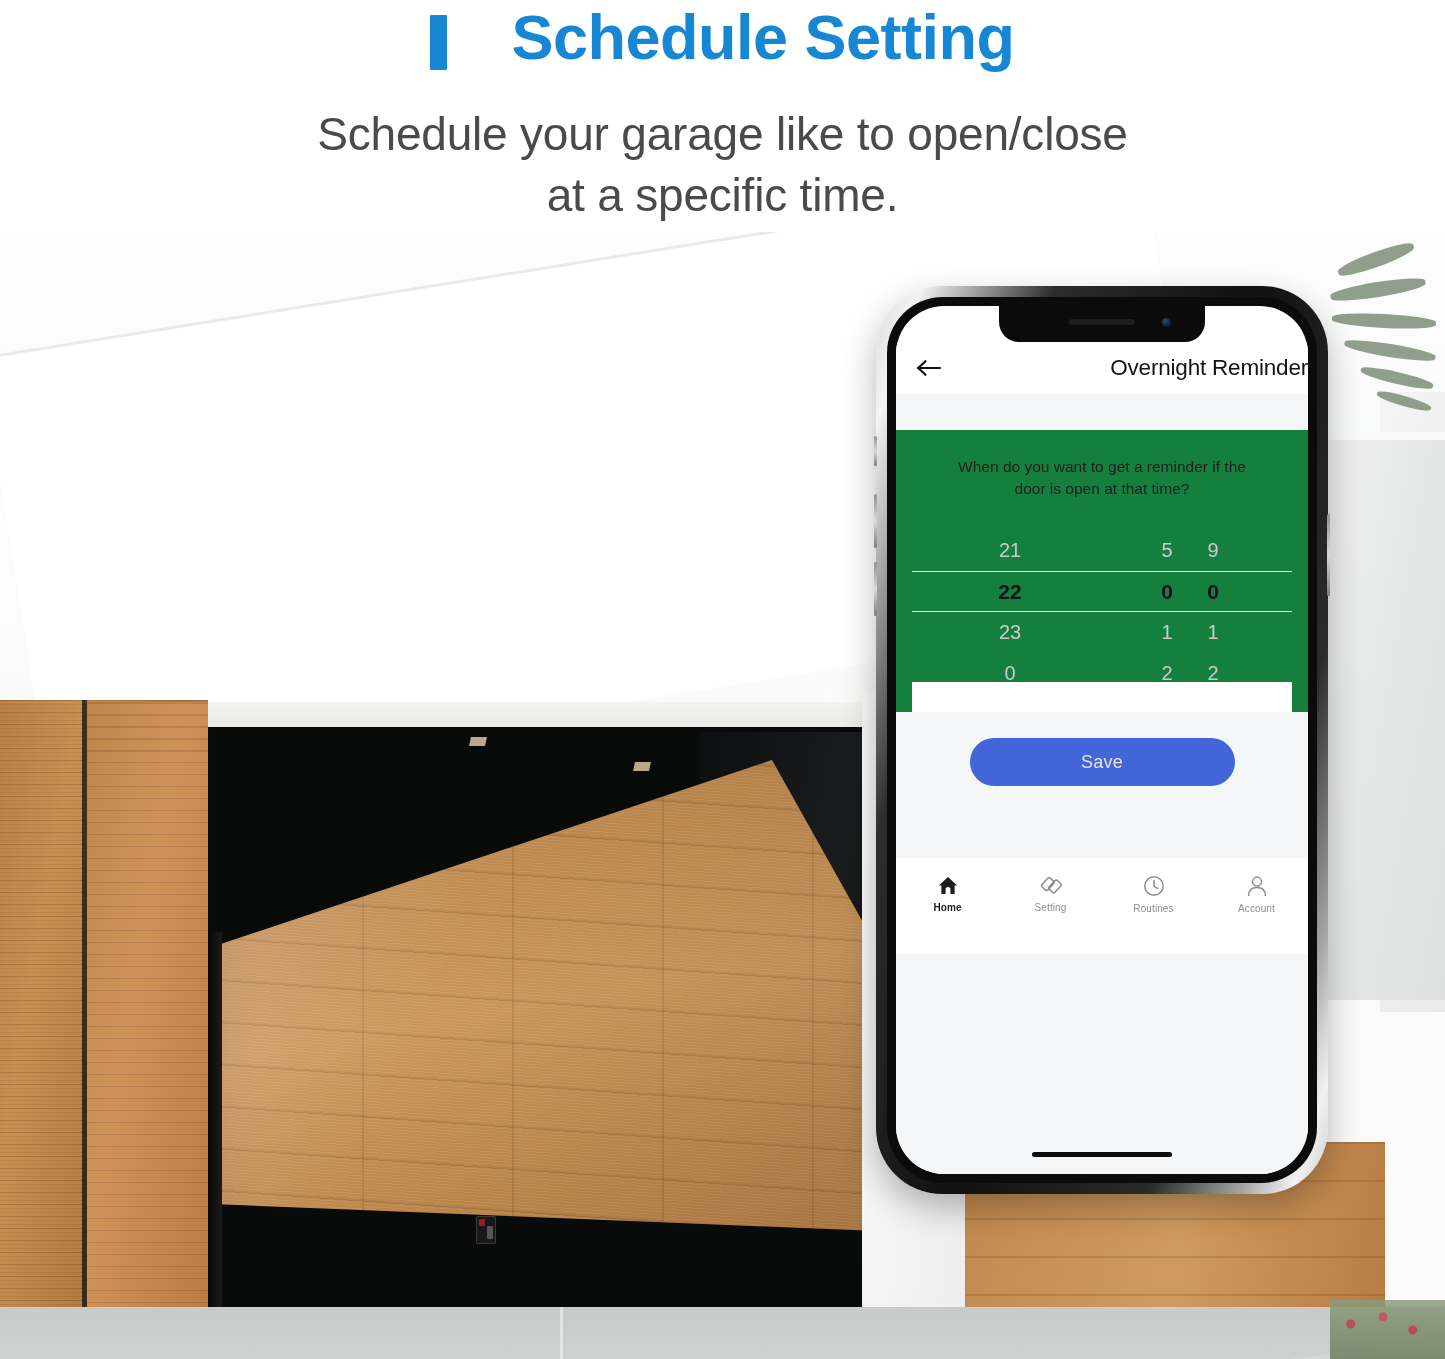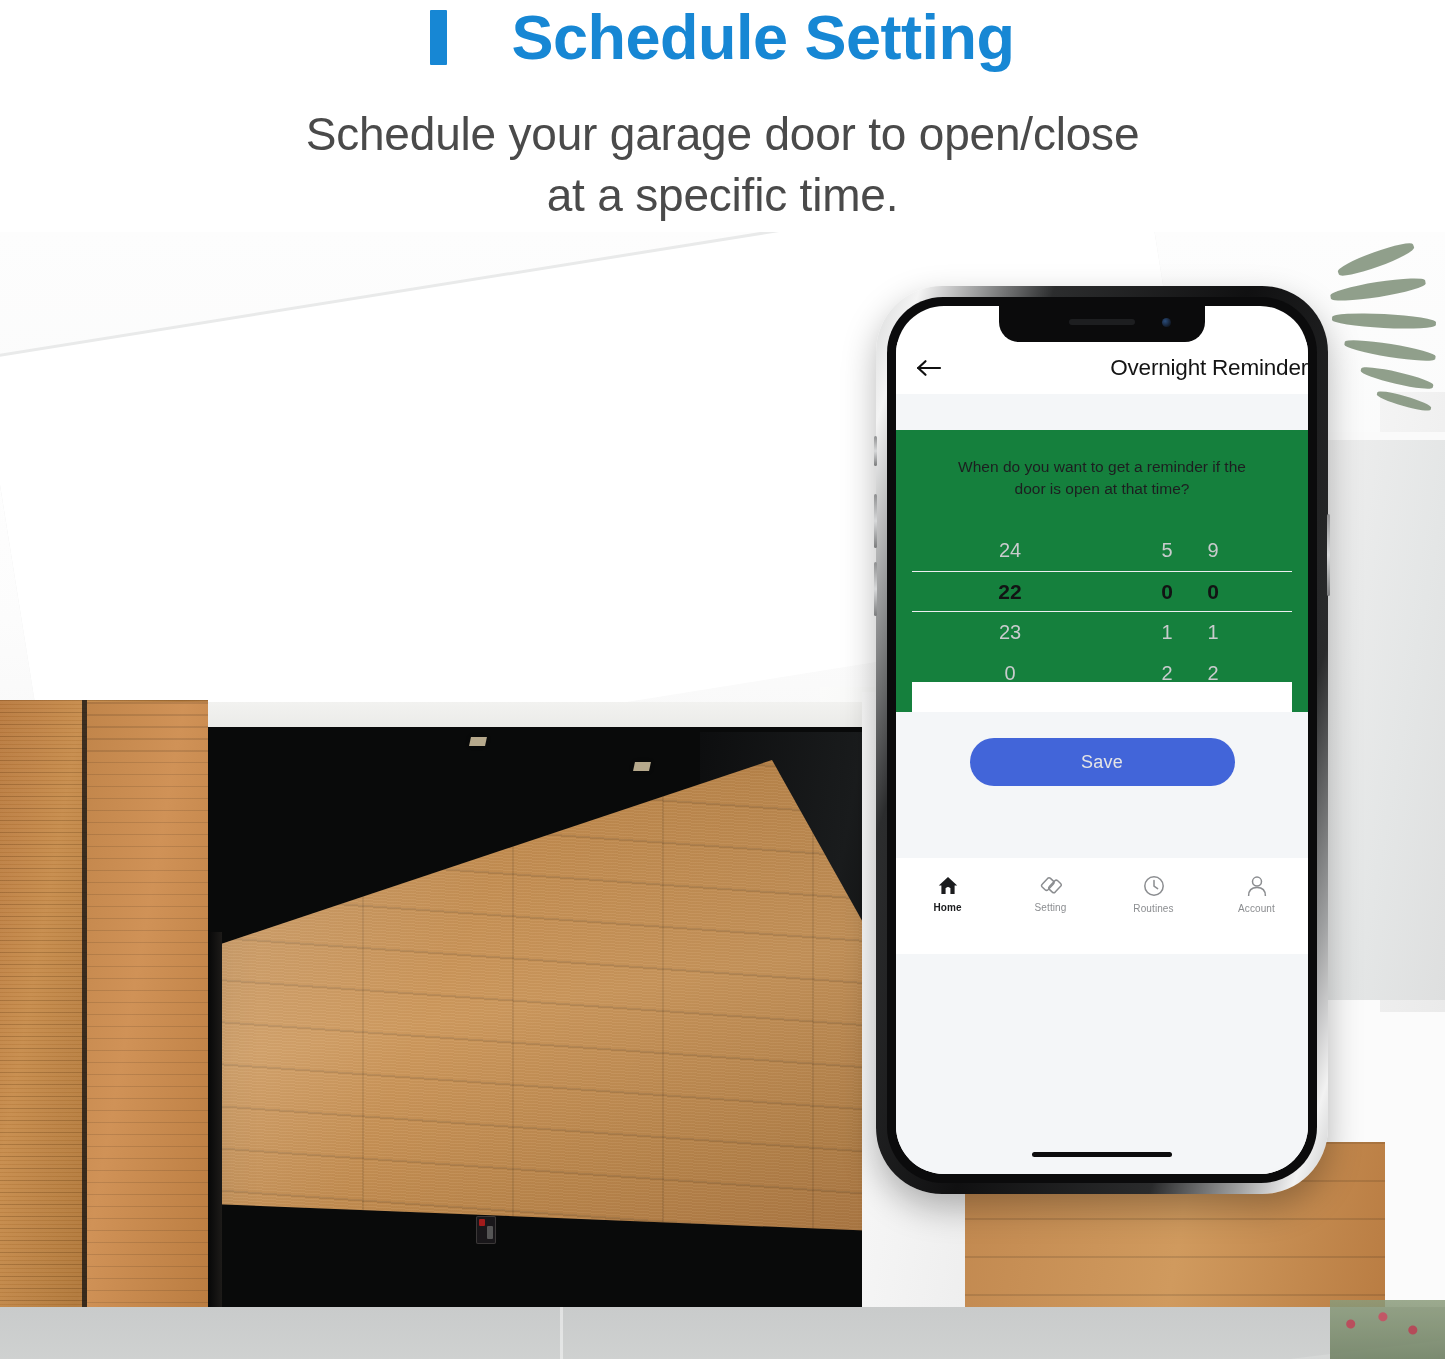--- a/index.html
+++ b/index.html
@@ -11,21 +11,21 @@
     overflow:hidden;
   }
 
   
   .header-block{
     position:absolute; left:0; top:0; width:1445px; height:232px;
     background:#ffffff; z-index:40;
   }
   .title-row{
     position:absolute; left:0; top:4px; width:1445px;
-    display:flex; align-items:center; justify-content:center;
+    display:flex; align-items:flex-end; justify-content:center;
   }
   .accent-bar{
     width:17px; height:55px; background:#1787d4; border-radius:1px;
     margin-right:64px; flex:0 0 auto;
   }
   .title-text{
     font-size:63px; font-weight:700; color:#1787d4;
     letter-spacing:-0.5px; line-height:66px;
     white-space:nowrap;
   }
@@ -461,21 +461,21 @@
   <div class="flowers"></div>
 
 </div>
 
 <div class="header-block">
   <div class="title-row">
     <div class="accent-bar"></div>
     <div class="title-text">Schedule Setting</div>
   </div>
   <div class="subtitle">
-    <div>Schedule your garage door to open/close</div>
+    <div>Schedule your garage like to open/close</div>
     <div>at a specific time.</div>
   </div>
 </div>
 
 <div class="phone">
   <div class="phone-outer"></div>
   <div class="side-btn mute"></div>
   <div class="side-btn vup"></div>
   <div class="side-btn vdn"></div>
   <div class="side-btn pwr"></div>
@@ -508,21 +508,21 @@
       <div class="picker-card">
         <div class="picker-q">
           <div>When do you want to get a reminder if the</div>
           <div>door is open at that time?</div>
         </div>
 
         <div class="picker">
           <div class="picker-hl"></div>
           <div class="picker-cols">
             <div class="pcol hour">
-              <div class="cell">24</div>
+              <div class="cell">21</div>
               <div class="cell sel">22</div>
               <div class="cell">23</div>
               <div class="cell">0</div>
             </div>
             <div class="picker-gap"></div>
             <div class="pcol min1">
               <div class="cell">5</div>
               <div class="cell sel">0</div>
               <div class="cell">1</div>
               <div class="cell">2</div>

